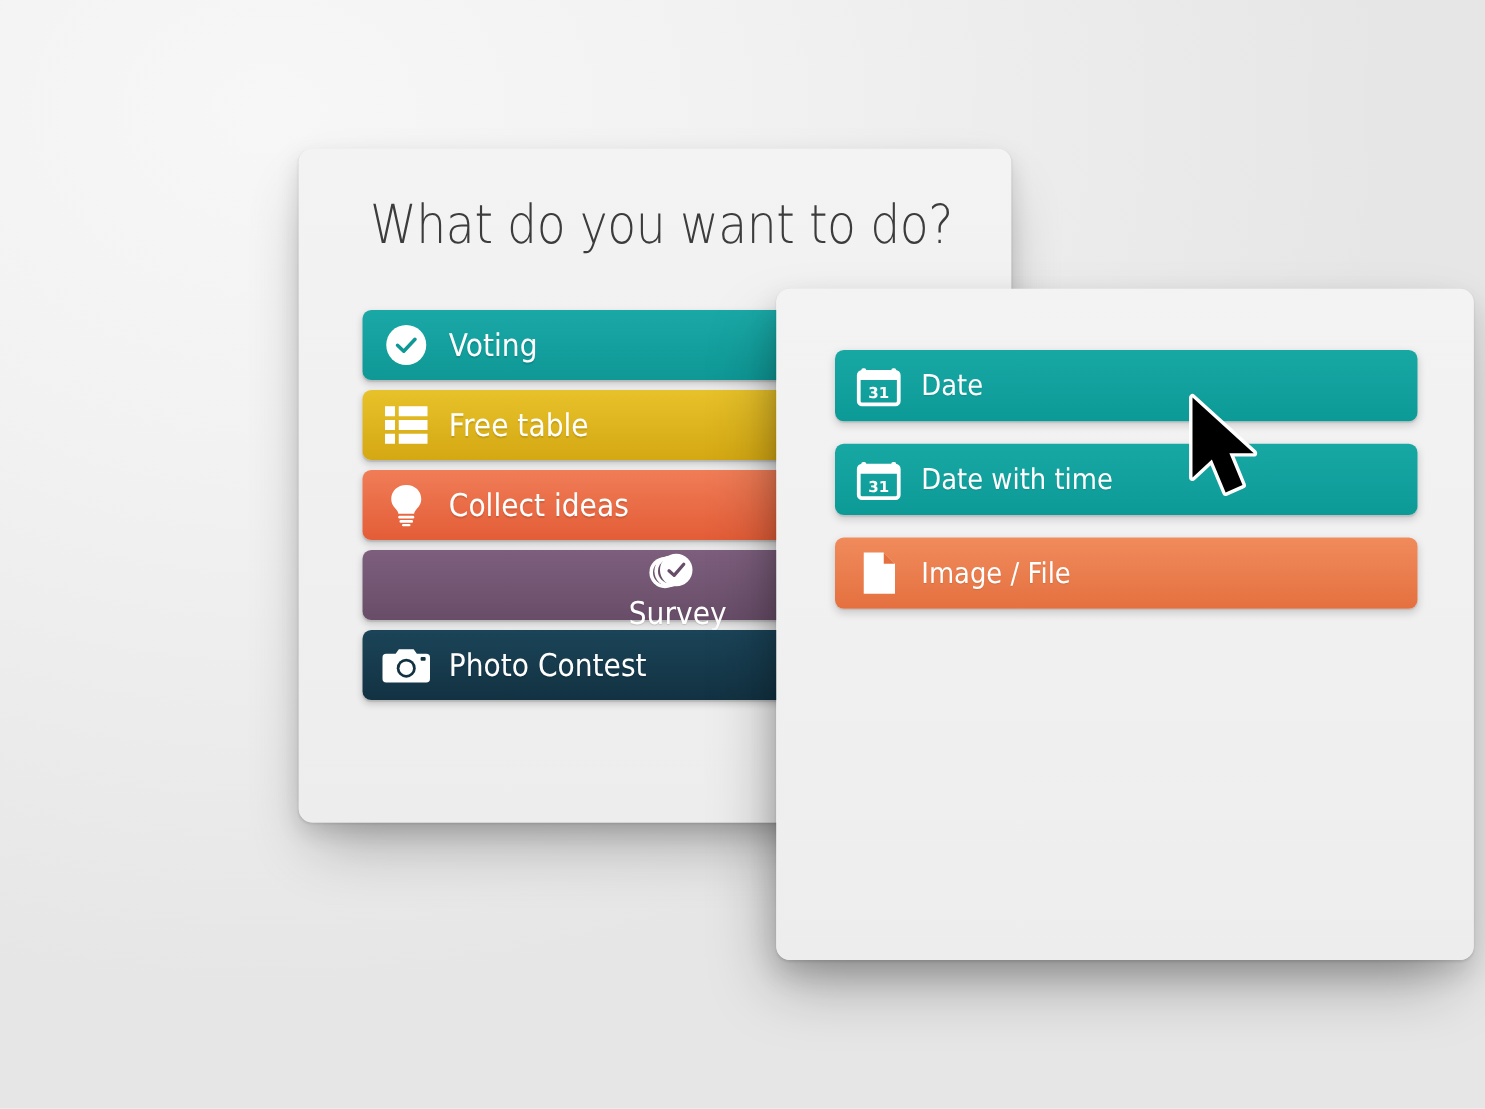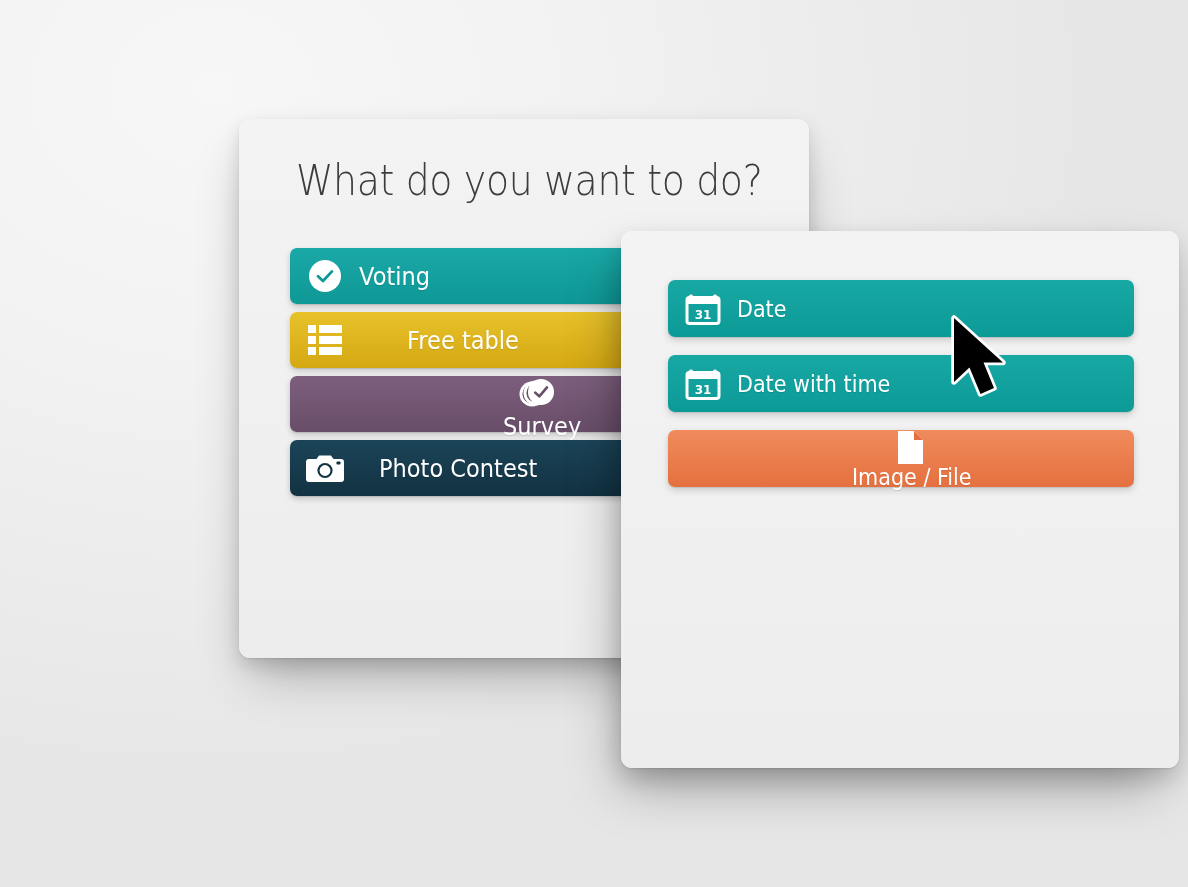--- a/index.html
+++ b/index.html
@@ -103,24 +103,24 @@
   .opt .ico {
     width: 36px;
     height: 36px;
     flex: 0 0 36px;
     display: flex;
     align-items: center;
     justify-content: center;
   }
 
   .opt-voting     { background: linear-gradient(to bottom, #1aa8a6 0%, #0e9896 100%); }
-  .opt-freetable  { background: linear-gradient(to bottom, #e8c22a 0%, #d4a813 100%); gap: 48px; }
+  .opt-freetable  { background: linear-gradient(to bottom, #e8c22a 0%, #d4a813 100%); }
   .opt-ideas      { background: linear-gradient(to bottom, #f07d57 0%, #e35d37 100%); }
   .opt-survey     { background: linear-gradient(to bottom, #7d5f7d 0%, #684d68 100%); flex-direction: column; }
-  .opt-photo      { background: linear-gradient(to bottom, #1b4458 0%, #123242 100%); gap: 20px; }
+  .opt-photo      { background: linear-gradient(to bottom, #1b4458 0%, #123242 100%); }
 
   
   #right-options {
     position: absolute;
     left: 47px;
     top: 49px;
     width: 466px;
   }
 
   .ropt {
@@ -151,21 +151,21 @@
     width: 34px;
     height: 34px;
     flex: 0 0 34px;
     display: flex;
     align-items: center;
     justify-content: center;
   }
 
   .ropt-teal  { background: linear-gradient(to bottom, #18a8a4 0%, #0c9a97 100%); }
   .ropt-blue  { background: linear-gradient(to bottom, #0f69bd 0%, #0a5aa8 100%); }
-  .ropt-orange{ background: linear-gradient(to bottom, #f08b5c 0%, #e5703f 100%); flex-direction: column; }
+  .ropt-orange{ background: linear-gradient(to bottom, #f08b5c 0%, #e5703f 100%); }
   .ropt-pink  { background: linear-gradient(to bottom, #ea3a74 0%, #df2360 100%); }
 
   
   #mouse-cursor {
     position: absolute;
     left: 950px;
     top: 316px;
     width: 60px;
     height: 86px;
     z-index: 20;
@@ -202,20 +202,32 @@
             <rect x="11" y="0" width="23" height="8" fill="#ffffff"></rect>
             <rect x="0" y="11" width="8" height="8" fill="#ffffff"></rect>
             <rect x="11" y="11" width="23" height="8" fill="#ffffff"></rect>
             <rect x="0" y="22" width="8" height="8" fill="#ffffff"></rect>
             <rect x="11" y="22" width="23" height="8" fill="#ffffff"></rect>
           </svg>
         </span>
         <span class="lbl">Free table</span>
       </div>
 
+      <div class="opt opt-ideas">
+        <span class="ico">
+          <svg width="30" height="34" viewBox="0 0 30 34">
+            <path d="M15 1 C7.8 1 3 6 3 12.2 c0 4.2 2.3 6.4 4 8.4 1.1 1.3 1.6 2.2 1.7 3.4 h12.6
+                     c0.1-1.2 0.6-2.1 1.7-3.4 1.7-2 4-4.2 4-8.4 C27 6 22.2 1 15 1 z" fill="#ffffff"></path>
+            <rect x="8.6" y="25.6" width="12.8" height="2.1" rx="1" fill="#ffffff"></rect>
+            <rect x="9.6" y="29" width="10.8" height="2.1" rx="1" fill="#ffffff"></rect>
+            <rect x="11.6" y="32.2" width="6.8" height="1.8" rx="0.9" fill="#ffffff"></rect>
+          </svg>
+        </span>
+        <span class="lbl">Collect ideas</span>
+      </div>
 
       <div class="opt opt-survey">
         <span class="ico">
           <svg width="38" height="34" viewBox="0 0 38 34">
             <circle cx="12" cy="17" r="12.5" fill="#ffffff"></circle>
             <circle cx="12" cy="17" r="9.6" fill="#684d68"></circle>
             <circle cx="16" cy="16" r="12.5" fill="#ffffff"></circle>
             <circle cx="16" cy="16" r="9.6" fill="#684d68"></circle>
             <circle cx="21" cy="15" r="13" fill="#ffffff"></circle>
             <path d="M15.2 15.6 L19.3 19.3 L27 10.4" fill="none" stroke="#684d68" stroke-width="2.6" stroke-linecap="round" stroke-linejoin="round"></path>

